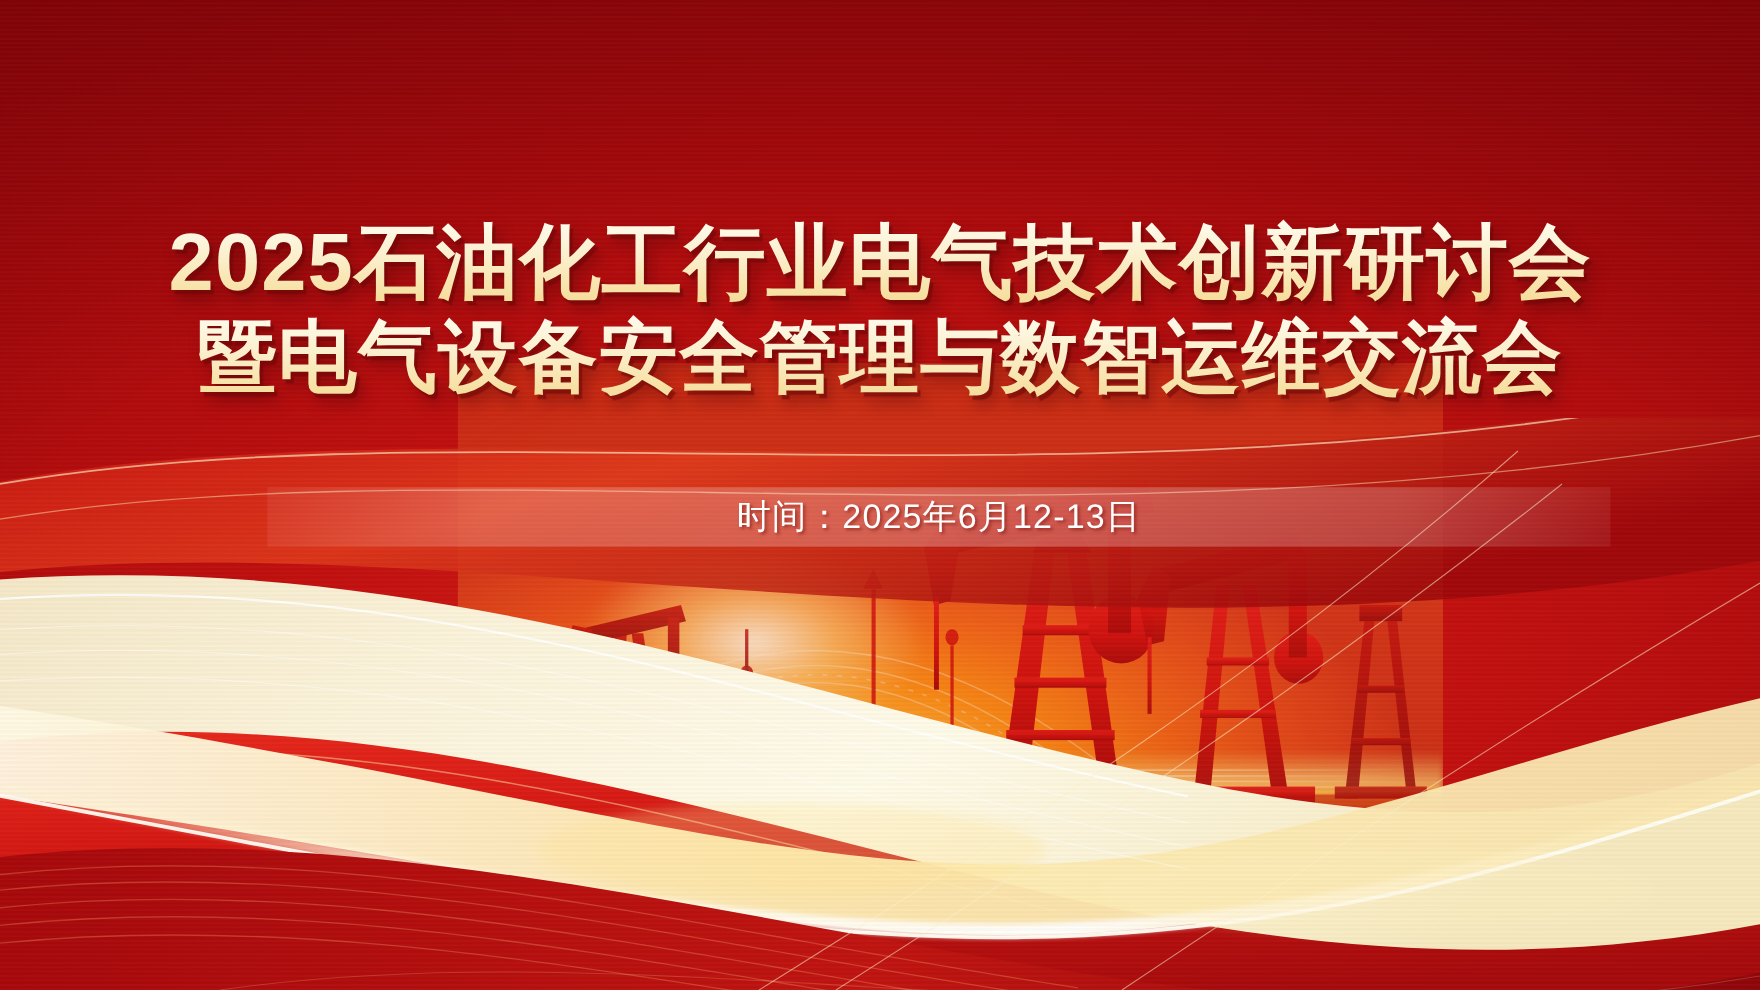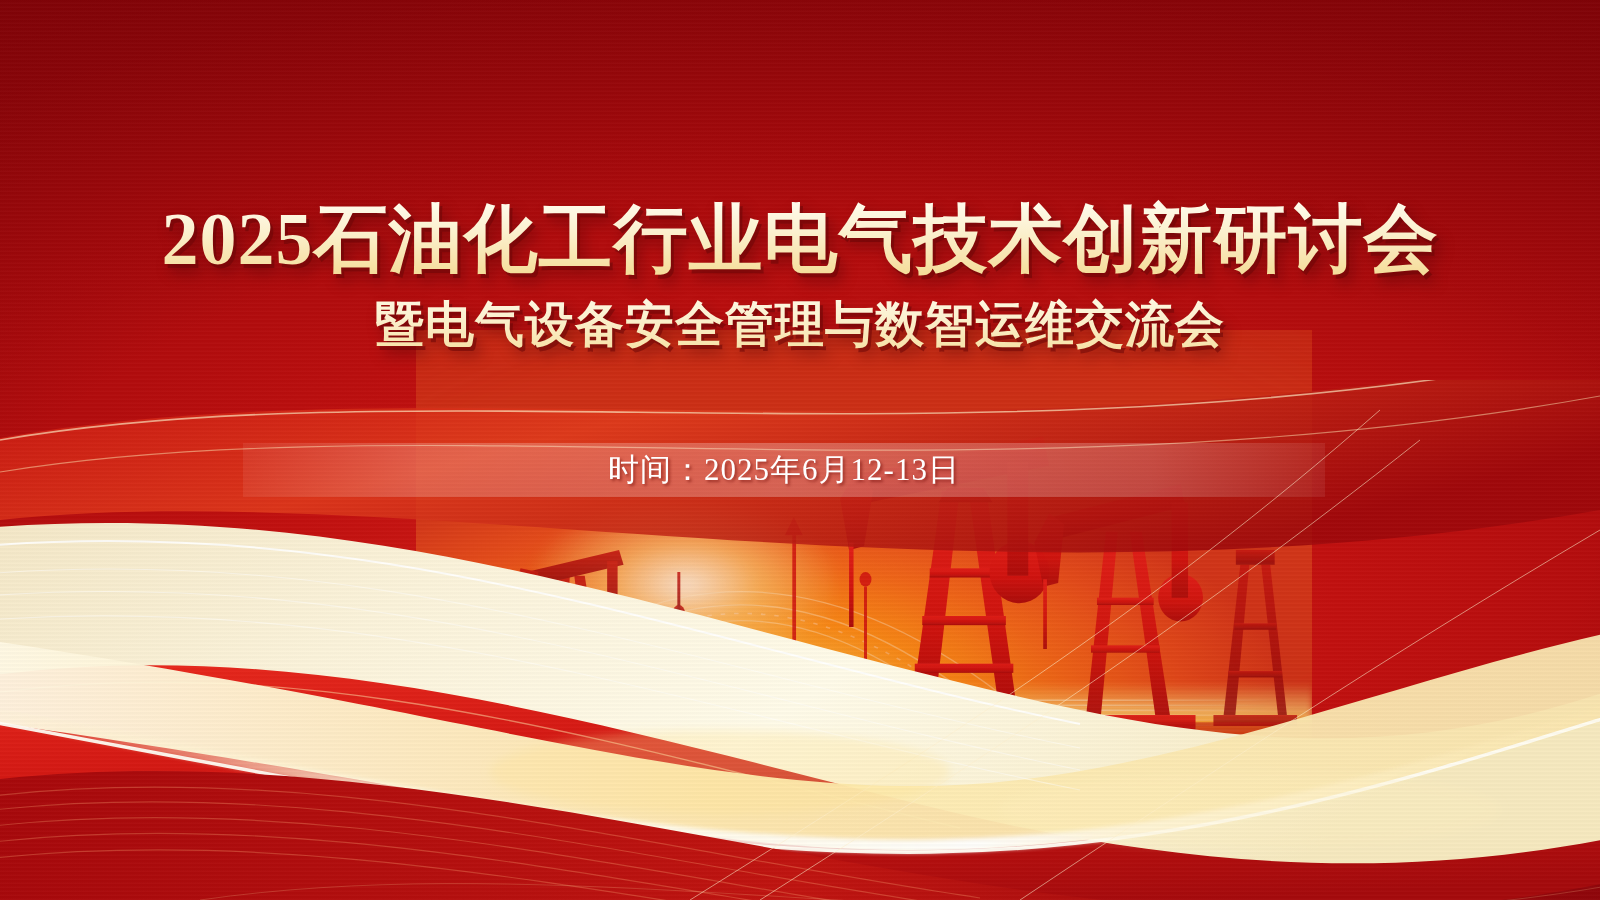--- a/index.html
+++ b/index.html
@@ -4,21 +4,20 @@
 <style>
   html,body{margin:0;padding:0;background:#6b0306;}
   body{font-family:"Liberation Sans","DejaVu Sans",sans-serif;}
 
   .poster{
     position:relative;
     width:1600px;height:900px;
     overflow:hidden;
     background:#fef9c3;
     isolation:isolate;
-    font-family:Liberation Serif, serif;
   }
 
   
   .bg-base{
     position:absolute;inset:0;
     background:
       radial-gradient(120% 95% at 50% 68%, #d7231a 0%, #c2100f 28%, #ab0a0c 52%, #99060a 74%, #8d0409 100%),
       linear-gradient(175deg,#9c0408 0%,#ab0a0c 45%,#c01214 100%);
   }
   .bg-vignette{
@@ -93,25 +92,25 @@
     line-height:86px;
     font-weight:700;
     letter-spacing:1px;
     white-space:nowrap;
     color:#fbeec4;
     background:linear-gradient(180deg,#fffdf2 0%,#fbf0ce 42%,#f7e2a8 78%,#f3d88f 100%);
     -webkit-background-clip:text;background-clip:text;
     -webkit-text-fill-color:transparent;
     filter:drop-shadow(3px 4px 0 rgba(108,5,8,.55)) drop-shadow(5px 7px 7px rgba(70,2,5,.38));
   }
-  .title-line.l2{font-size:49px;}
+  .title-line.l2{font-size:72px;}
 
   .info-bar{
     position:absolute;
-    left:243px;top:443px;width:1082px;height:54px;
+    left:243px;top:443px;width:1221px;height:54px;
     background:linear-gradient(90deg,rgba(255,255,255,.07) 0%,rgba(255,255,255,.20) 16%,rgba(255,255,255,.26) 50%,rgba(255,255,255,.20) 84%,rgba(255,255,255,.07) 100%);
     display:flex;align-items:center;justify-content:center;
     gap:72px;
   }
   .info-text{
     font-size:31px;
     color:#ffffff;
     letter-spacing:1px;
     white-space:nowrap;
     text-shadow:2px 2px 3px rgba(110,10,6,.55);

